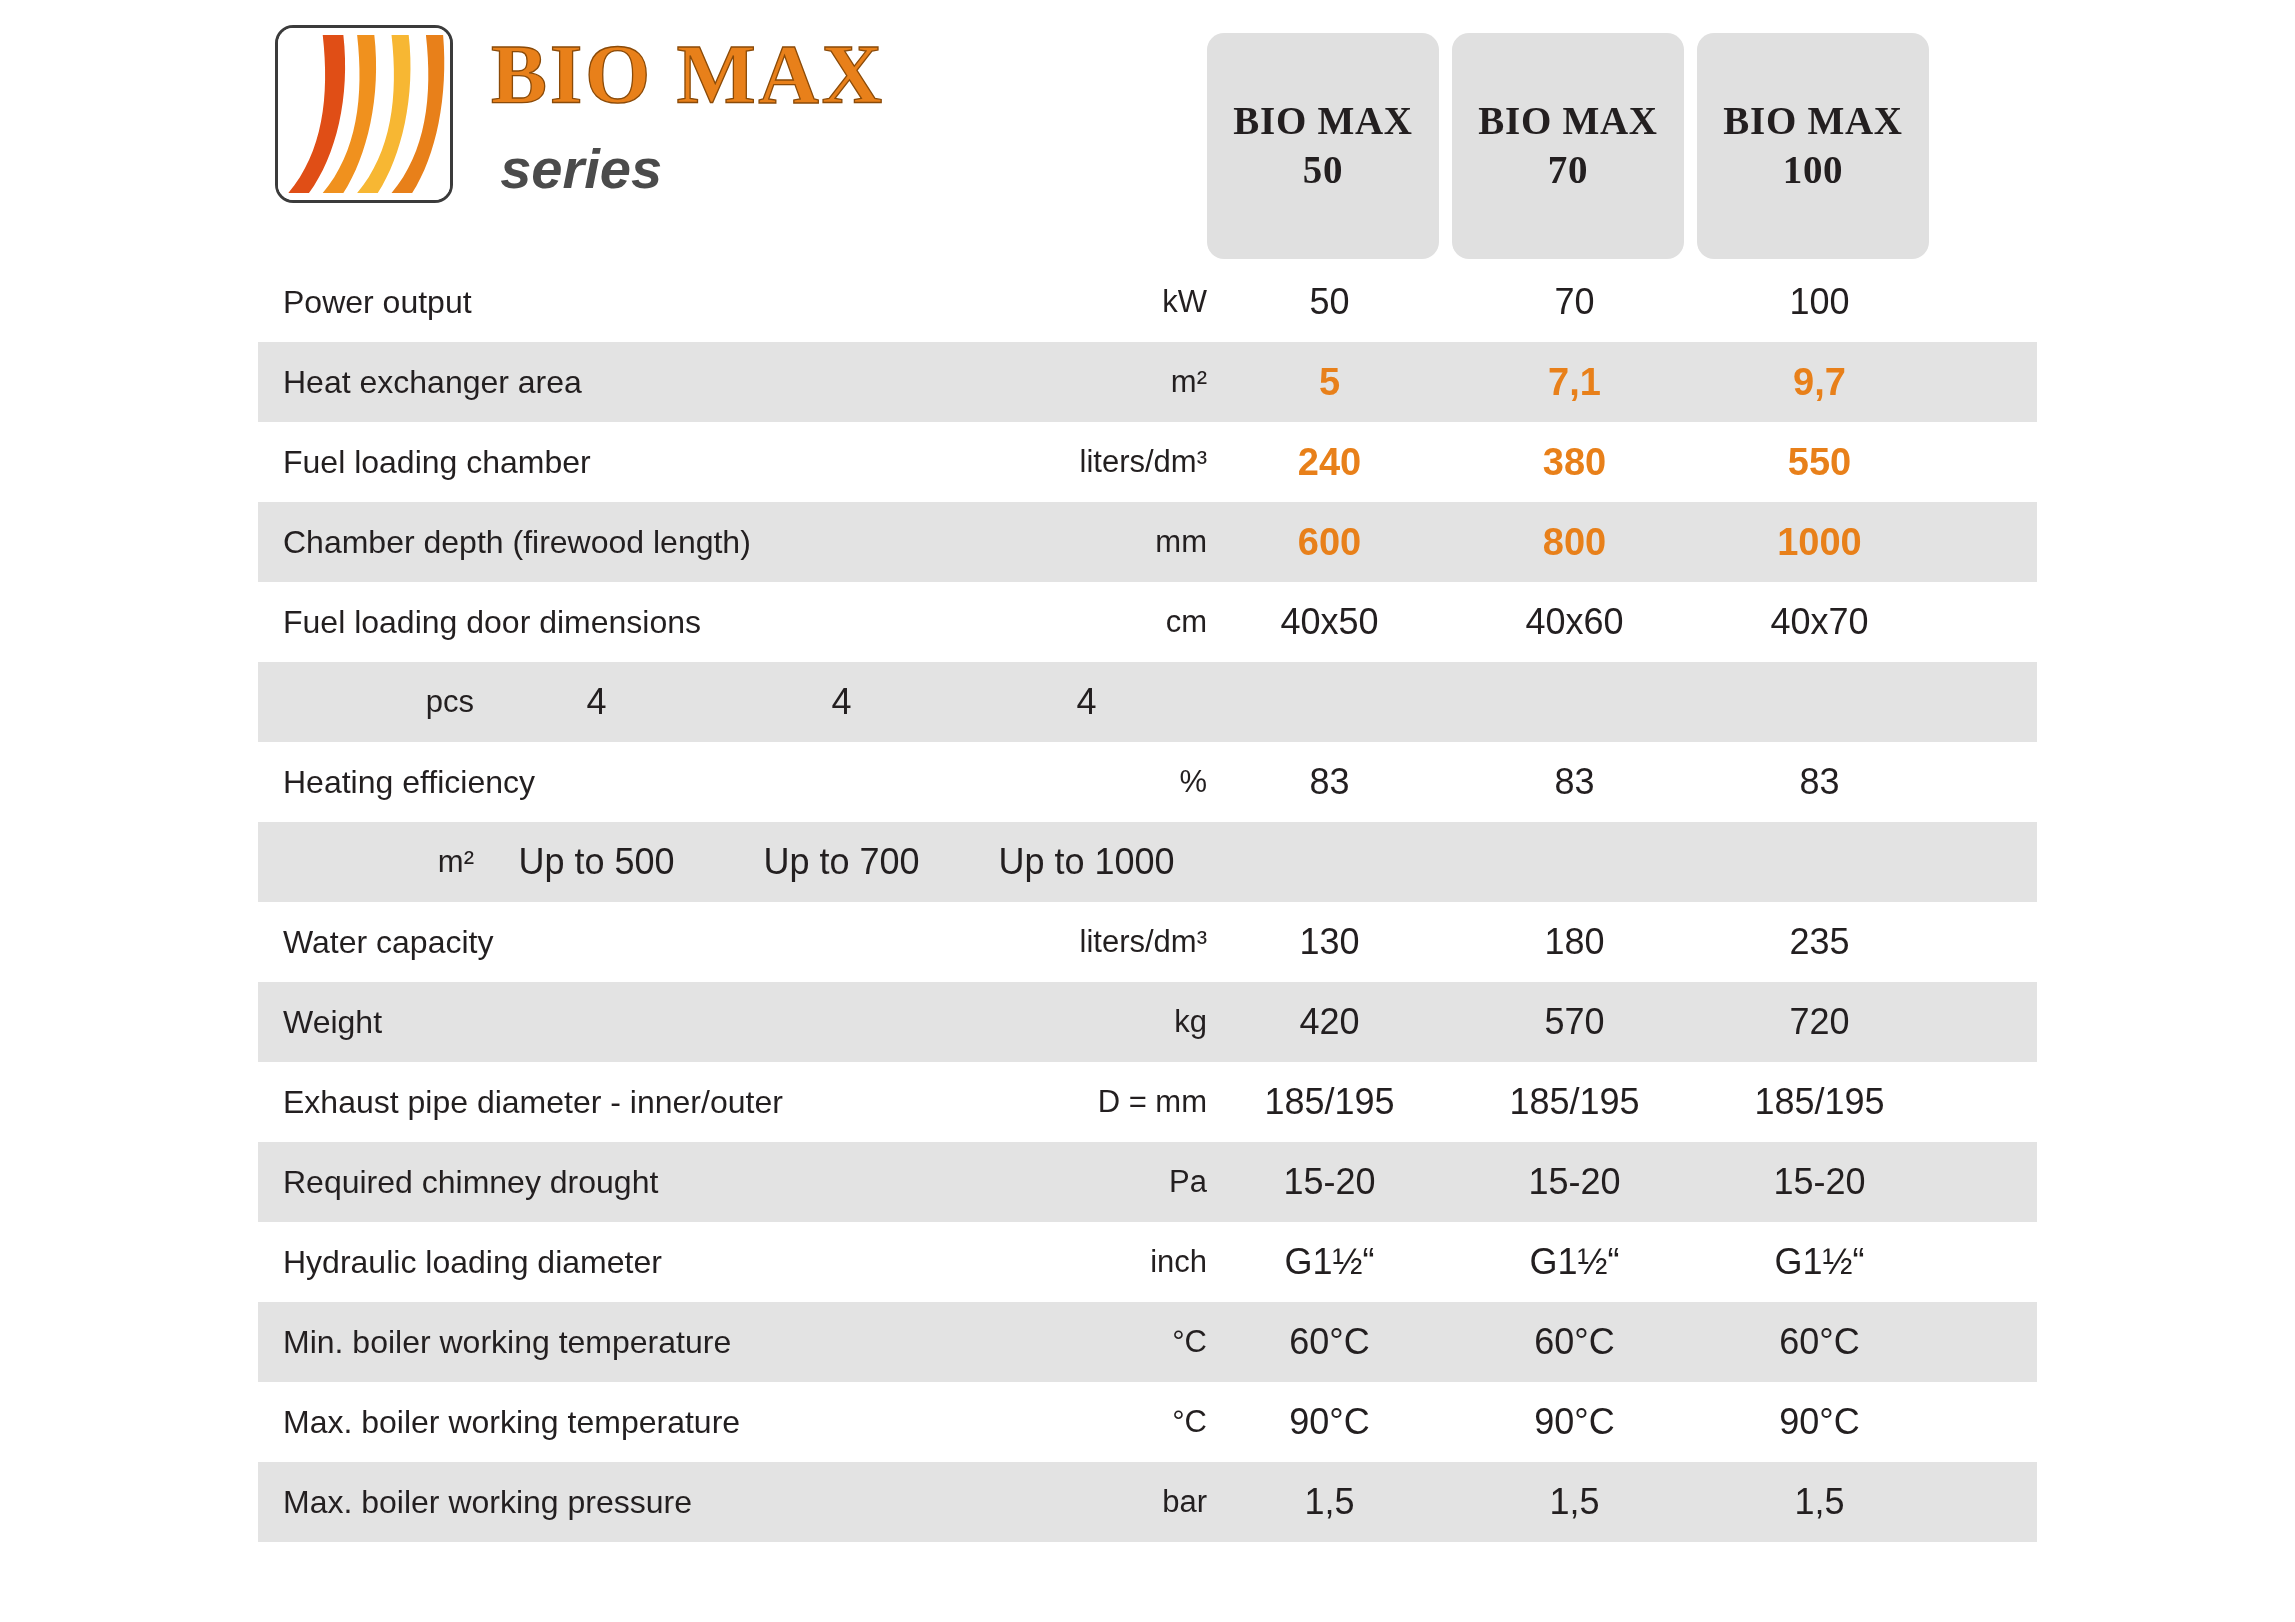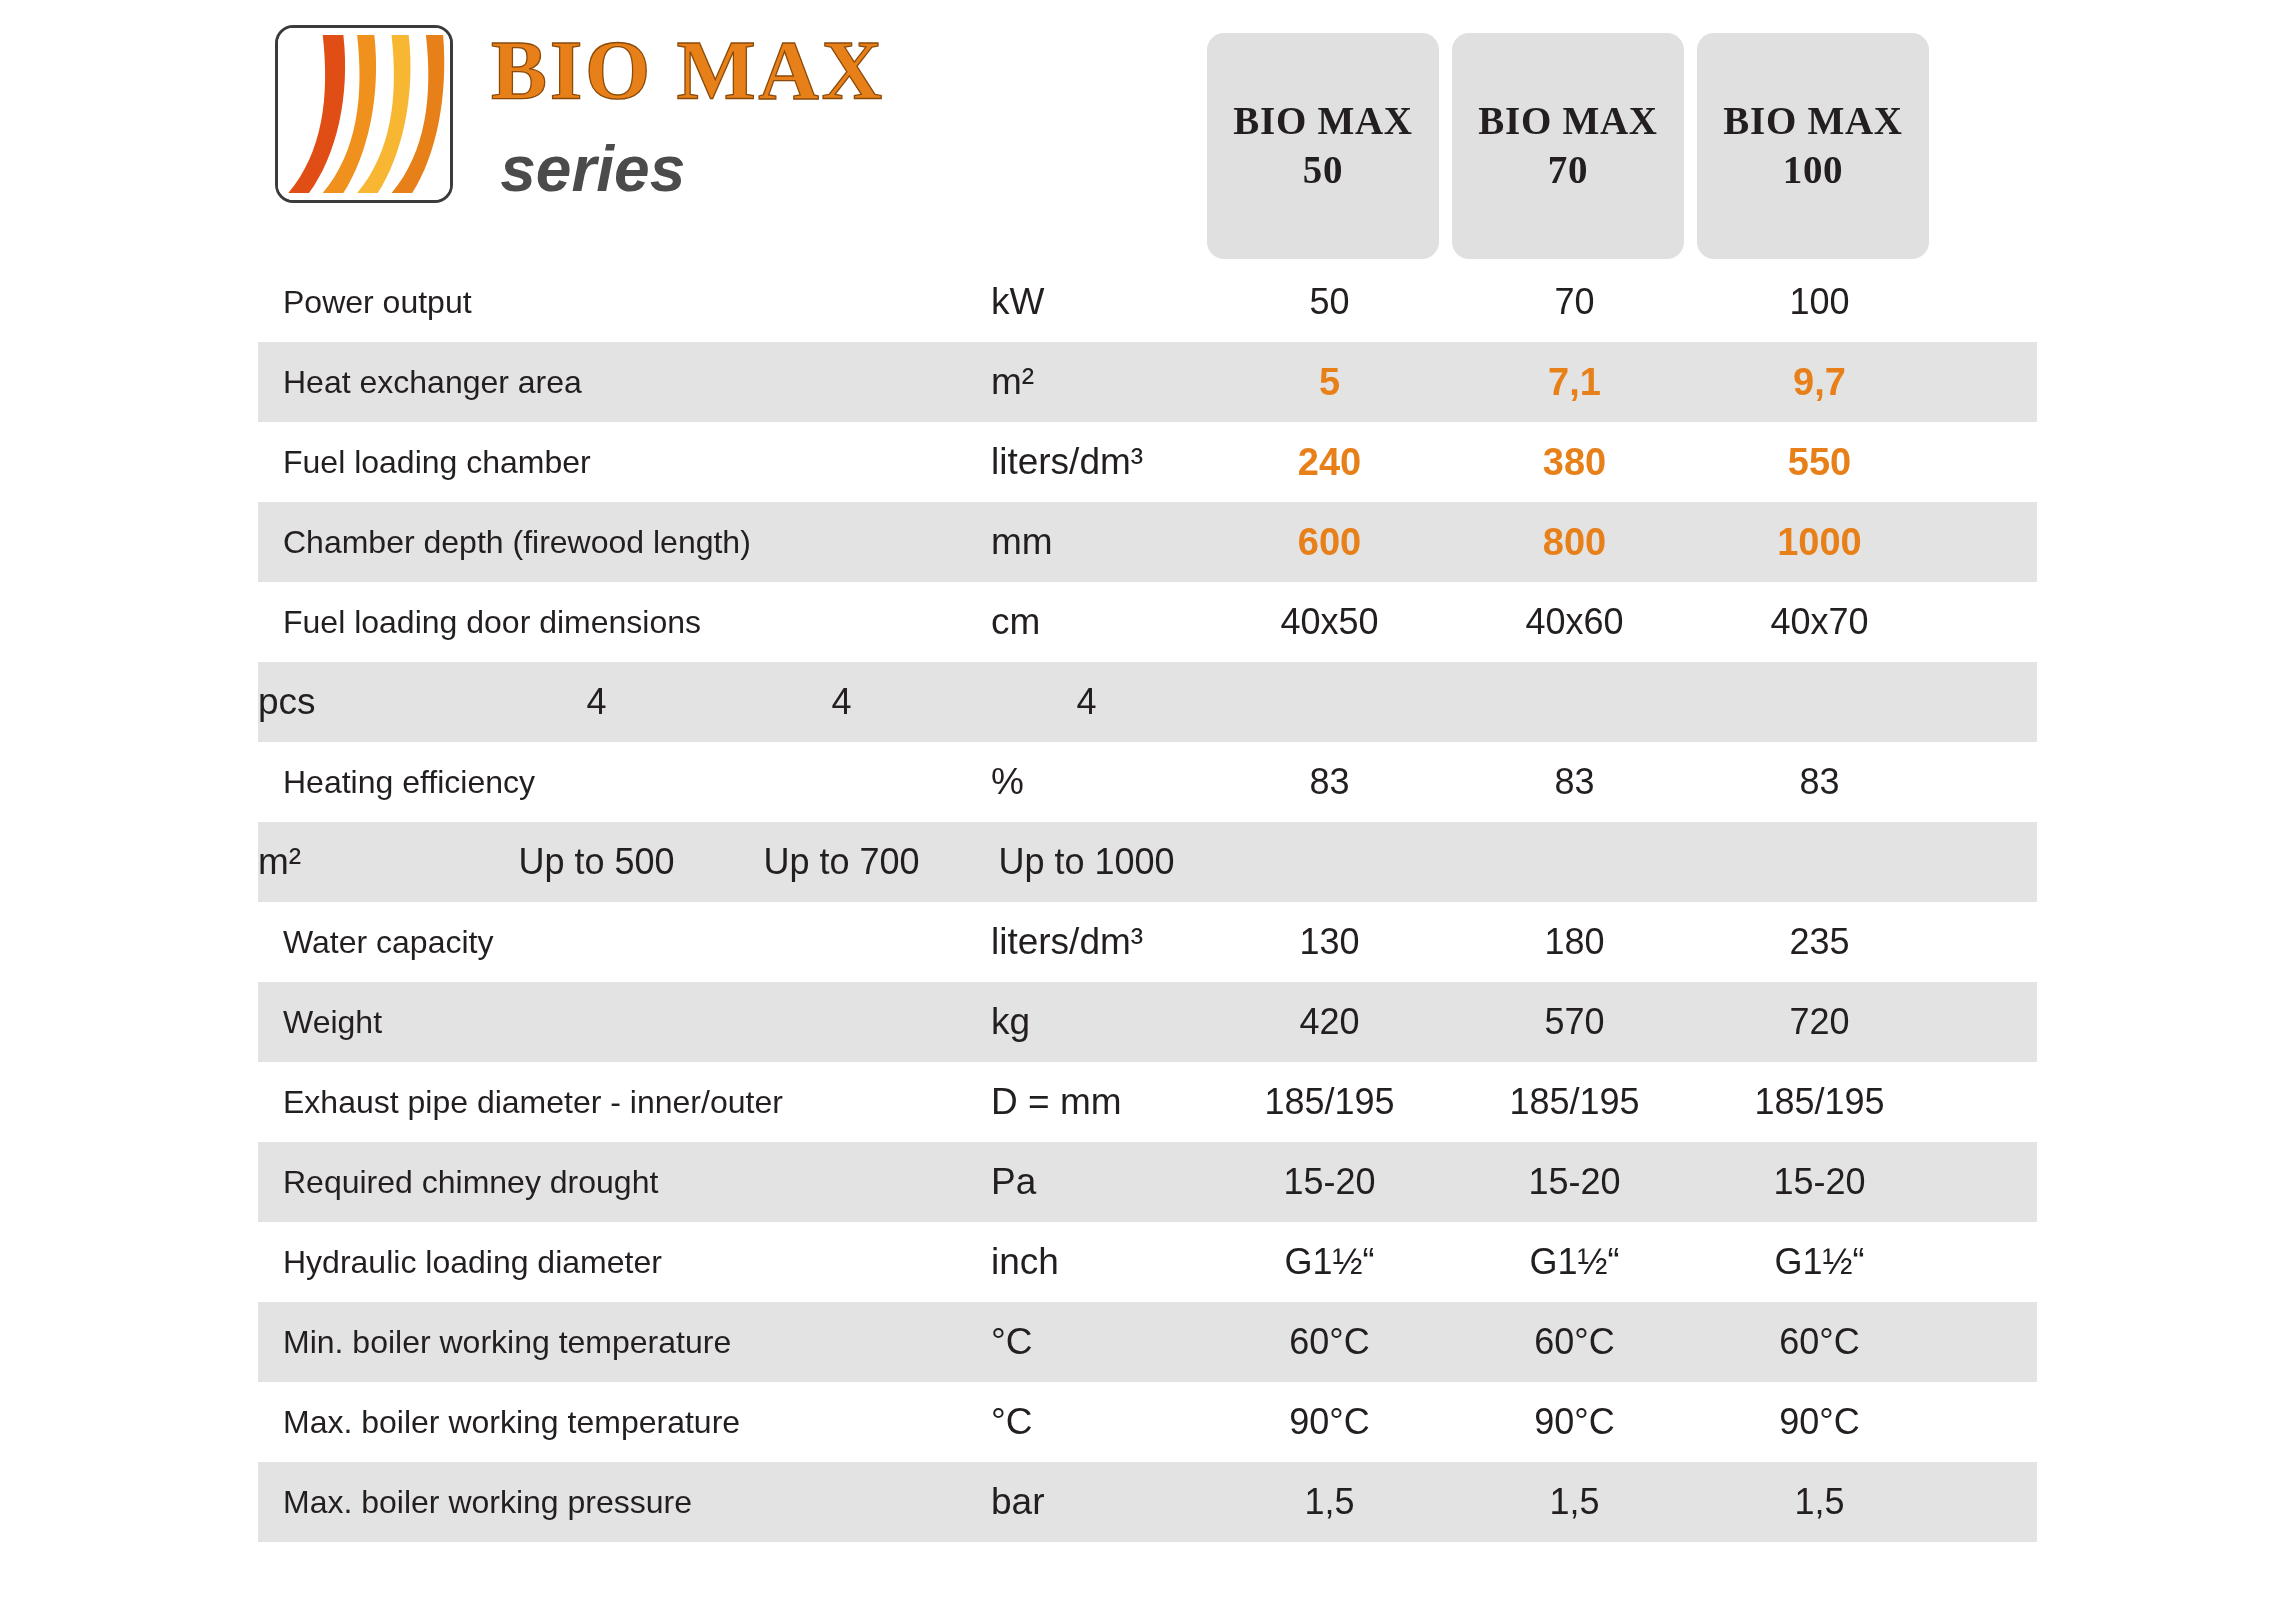--- a/index.html
+++ b/index.html
@@ -59,21 +59,21 @@
     font-size: 84px;
     letter-spacing: 2.6px;
     color: #E8801A;
     line-height: 1.05;
     -webkit-text-stroke: 1.3px #8a4a08;
   }
   .logo-sub {
     font-family: "Liberation Sans", sans-serif;
     font-weight: bold;
     font-style: italic;
-    font-size: 64px;
+    font-size: 56px;
     color: #4b4b4b;
     line-height: 1.0;
     margin-top: 22px;
     margin-left: 9.2px;
   }
 
   .model-cards {
     position: absolute;
     top: 33px;
     left: 1207px;
@@ -116,22 +116,22 @@
   .c-label {
     flex: 0 0 733px;
     font-size: 32px;
     color: #231f20;
     padding-left: 25px;
     box-sizing: border-box;
     white-space: nowrap;
   }
   .c-unit {
     flex: 0 0 216px;
-    text-align: left;
-    font-size: 37px;
+    text-align: right;
+    font-size: 31px;
     color: #231f20;
   }
   .c-val {
     flex: 0 0 245px;
     text-align: center;
     font-size: 36px;
     color: #231f20;
   }
   .c-val.hl {
     color: #E8801A;

